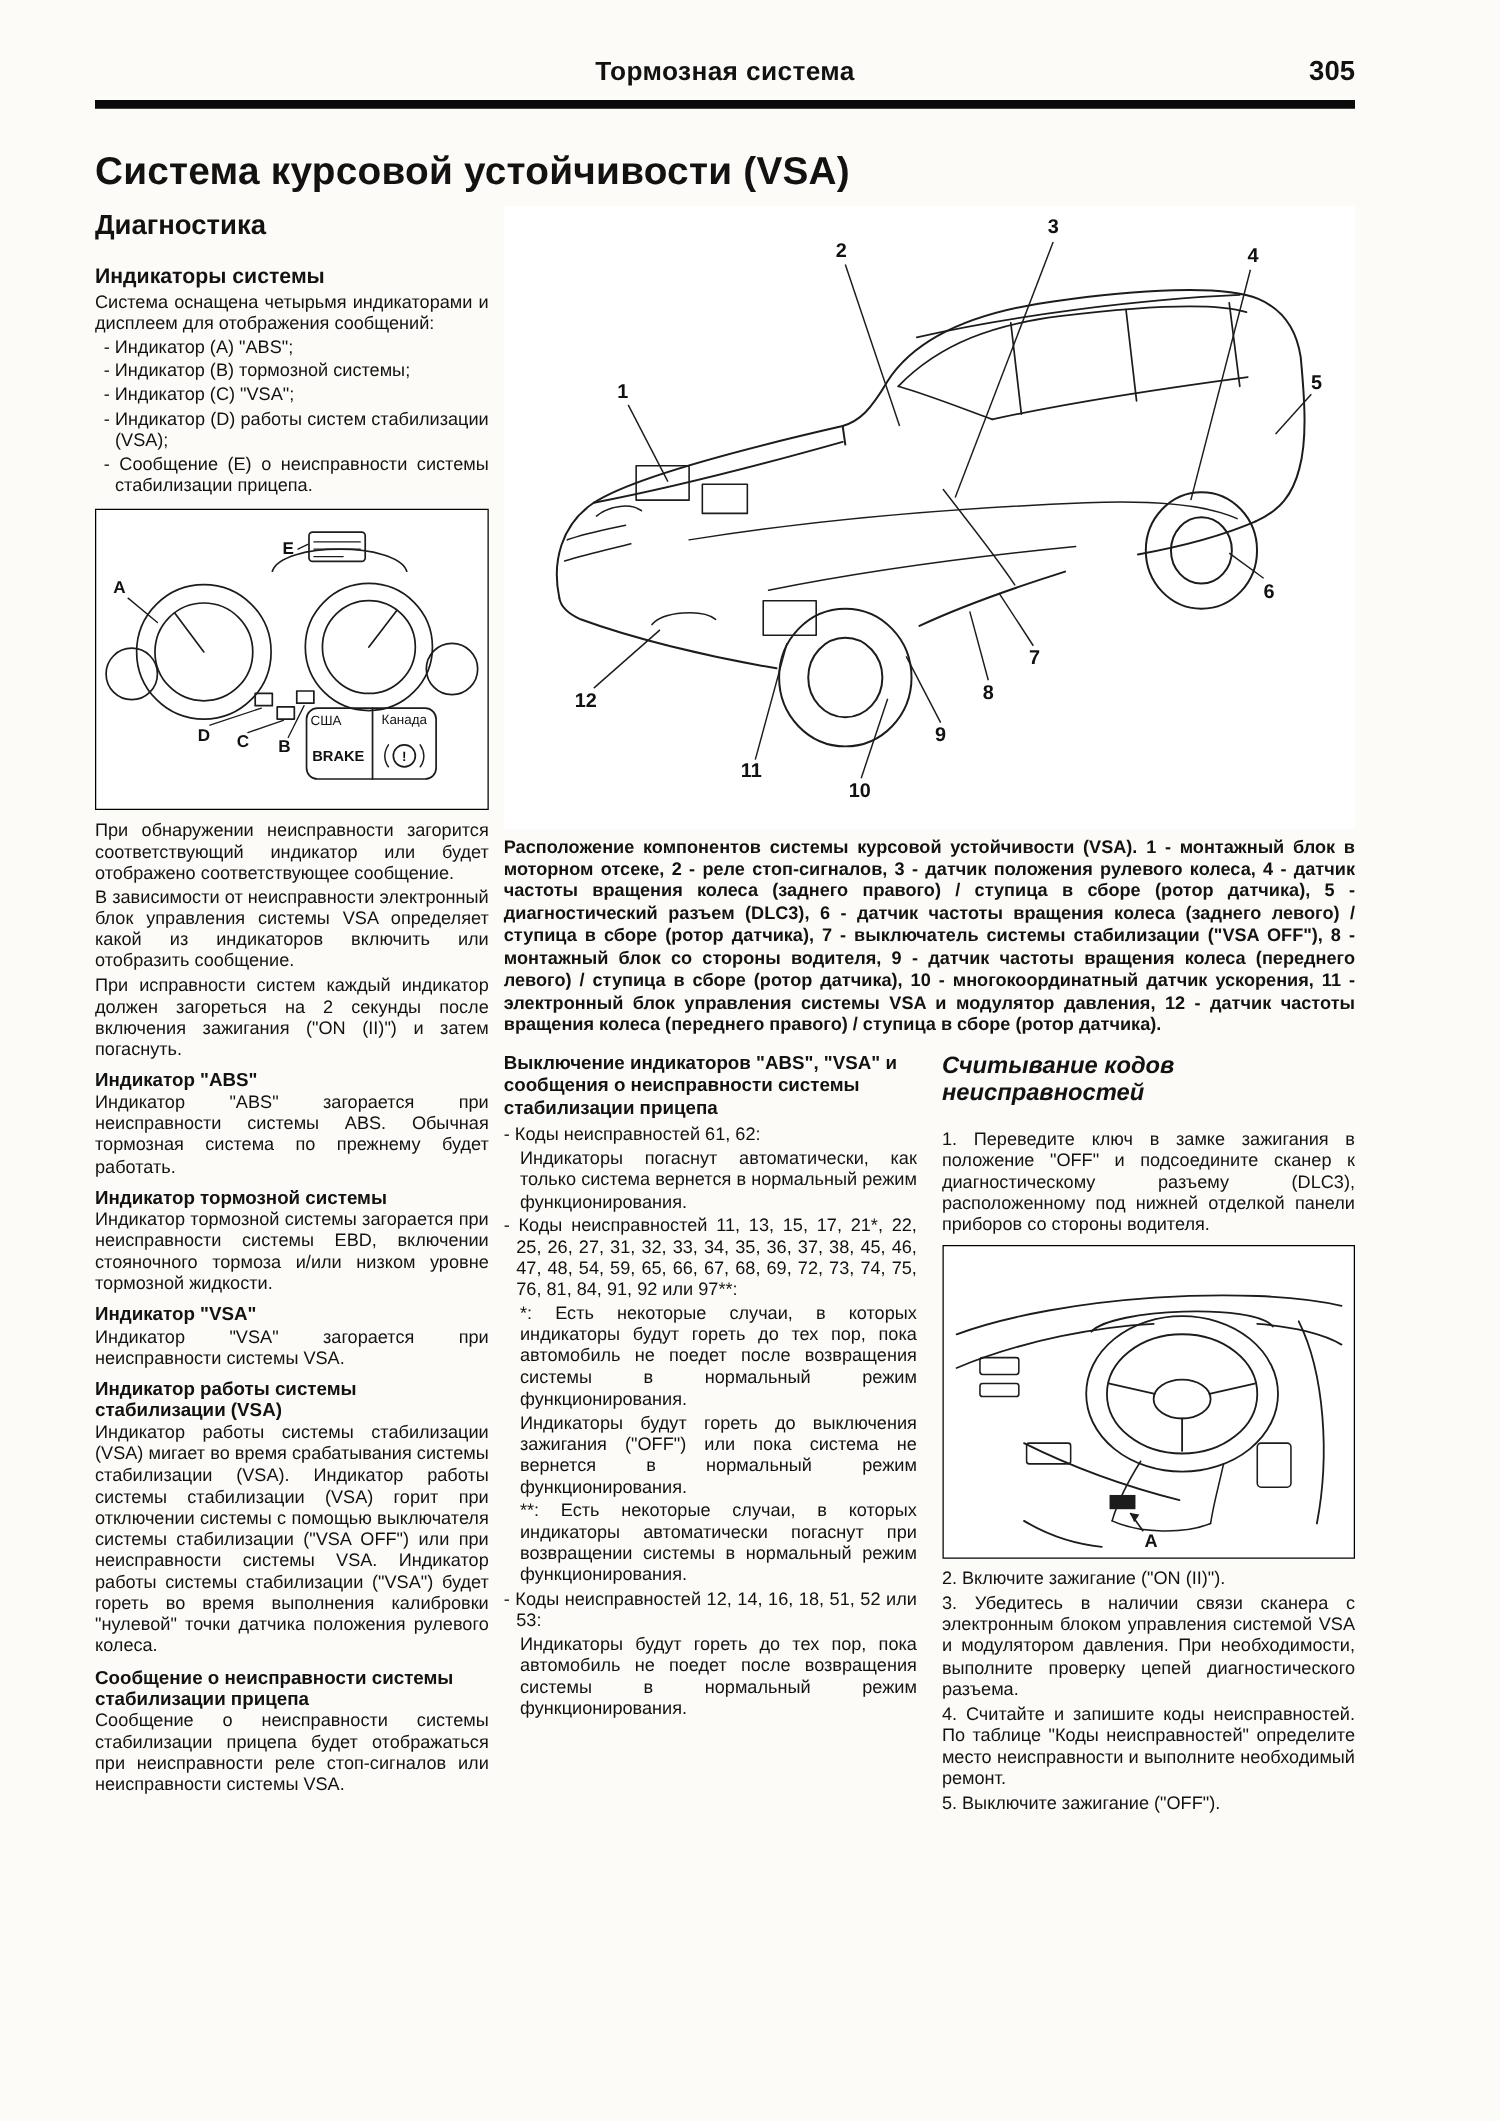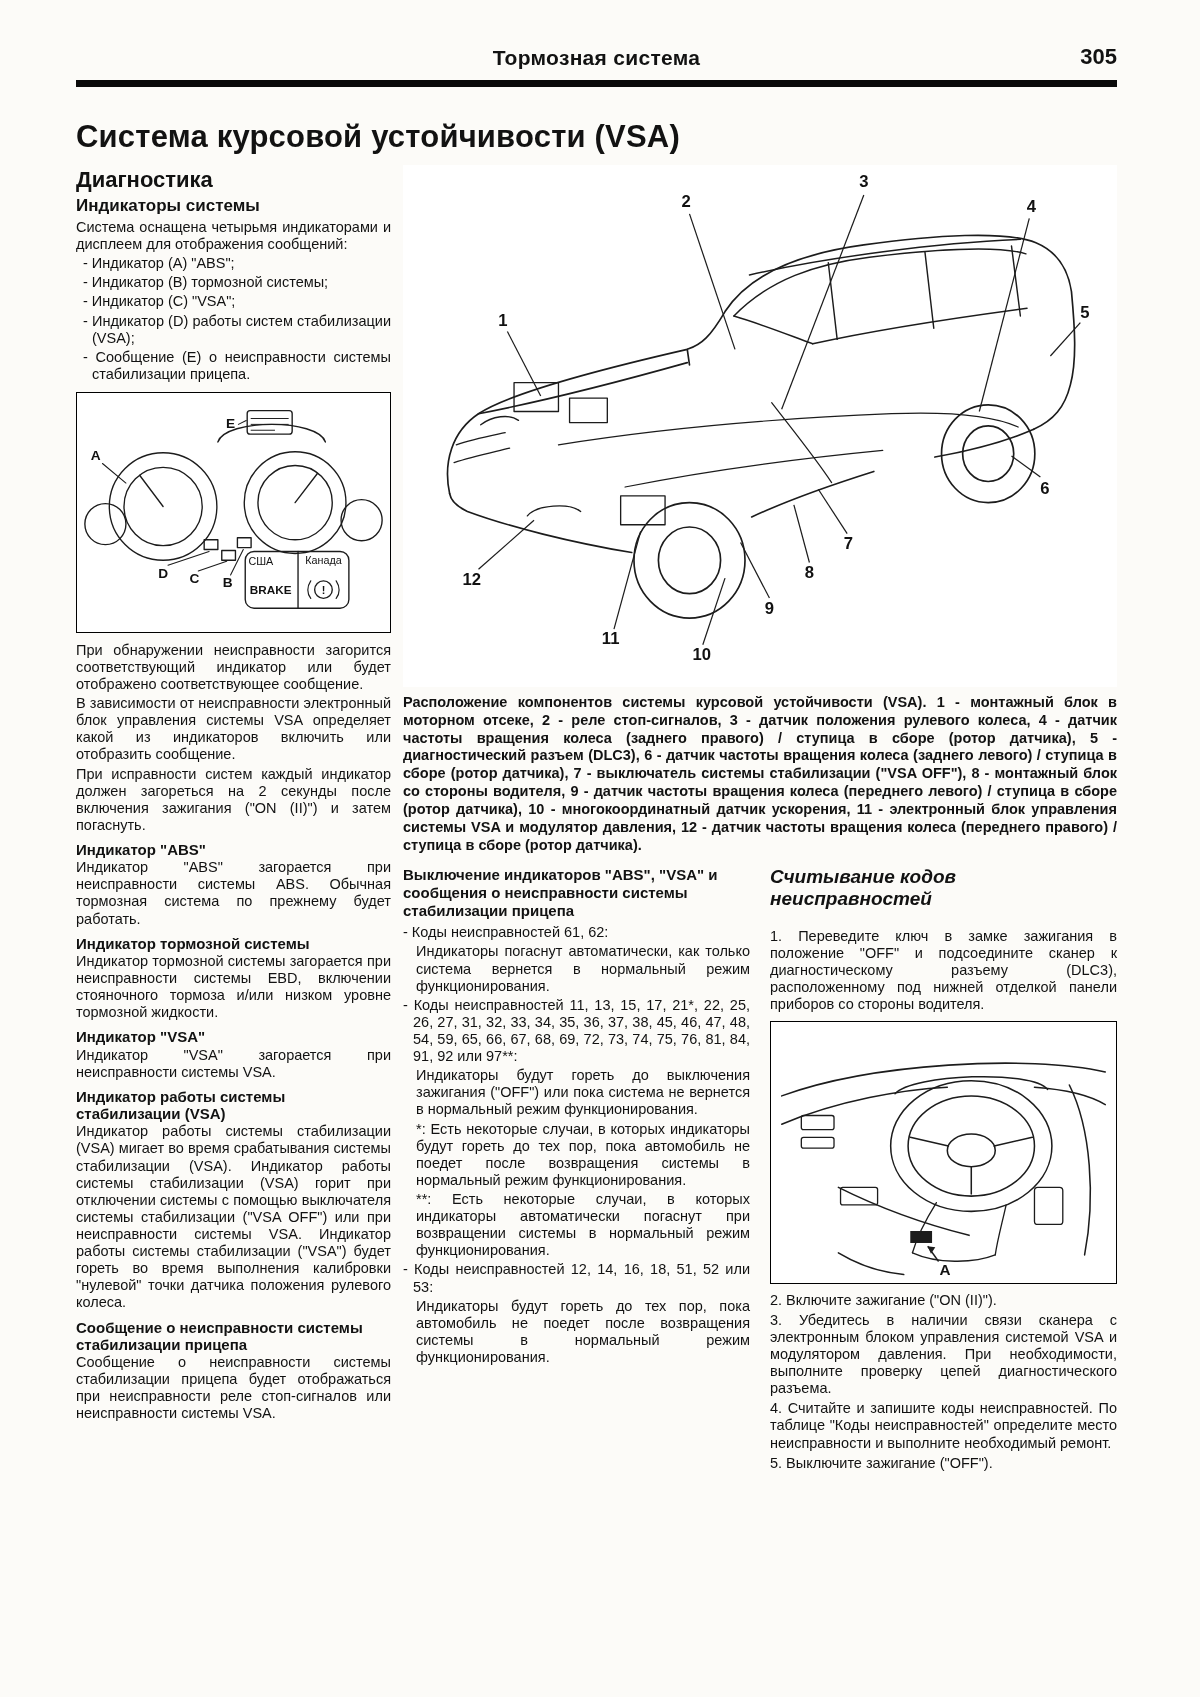--- a/index.html
+++ b/index.html
@@ -1,37 +1,37 @@
 <!DOCTYPE html>
 <html lang="ru"><head>
 <meta charset="utf-8">
 <style>
   * { margin:0; padding:0; box-sizing:border-box; }
   html,body { background:#9a9a9a; }
   .page {
     width:1200px; height:1697px;
     background:#fcfbf8; color:#121212;
     font-family:"Liberation Sans", sans-serif;
-    padding:46px 83px 36px 76px;
+    padding:46px 116px 36px 76px;
     position:relative; overflow:hidden;
     margin:0 auto;
   }
   
   .header-row { position:relative; height:30px; }
   .header-title { position:absolute; left:0; right:0; text-align:center; font-weight:bold; font-size:21px; letter-spacing:.3px; }
   .page-num { position:absolute; right:0; top:-2px; font-weight:bold; font-size:22px; }
   .header-rule { height:7px; background:#0a0a0a; margin-top:4px; }
   .page-title { font-size:31px; font-weight:bold; margin:32px 0 10px; letter-spacing:.2px; }
 
   .content { display:flex; gap:12px; align-items:flex-start; }
   .col-left { width:315px; flex:none; }
   .right-region { flex:1; min-width:0; }
 
   .body { font-size:14.5px; line-height:1.18; text-align:justify; margin-bottom:2px; hyphens:auto; }
-  .col-left h2 { font-size:22px; margin:2px 0 3px; }
+  .col-left h2 { font-size:22px; margin:2px 0 18px; }
   .col-left h3 { font-size:17px; margin:0 0 3px; }
   .sec-title { font-size:15px; font-weight:bold; margin:7px 0 1px; line-height:1.15; }
   .bullet { padding-left:14px; text-indent:-9px; margin-left:2px; }
 
   figure { background:#fff; }
   .cluster-fig { border:1.5px solid #000; margin:9px 0 9px; padding:4px 2px; }
   .cluster-fig svg, .car-fig svg, .wheel-fig svg { display:block; width:100%; height:auto; }
   .car-fig { margin:0 0 4px; }
   .caption { font-weight:bold; font-size:14.5px; line-height:1.23; text-align:justify; margin:7px 0 12px; }
 
@@ -220,22 +220,22 @@
 
       <p class="caption">Расположение компонентов системы курсовой устойчивости (VSA). 1 - монтажный блок в моторном отсеке, 2 - реле стоп-сигналов, 3 - датчик положения рулевого колеса, 4 - датчик частоты вращения колеса (заднего правого) / ступица в сборе (ротор датчика), 5 - диагностический разъем (DLC3), 6 - датчик частоты вращения колеса (заднего левого) / ступица в сборе (ротор датчика), 7 - выключатель системы стабилизации ("VSA OFF"), 8 - монтажный блок со стороны водителя, 9 - датчик частоты вращения колеса (переднего левого) / ступица в сборе (ротор датчика), 10 - многокоординатный датчик ускорения, 11 - электронный блок управления системы VSA и модулятор давления, 12 - датчик частоты вращения колеса (переднего правого) / ступица в сборе (ротор датчика).</p>
 
       <div class="two-cols">
 
         <div class="col">
           <h4 class="mid-heading">Выключение индикаторов "ABS", "VSA" и сообщения о неисправности системы стабилизации прицепа</h4>
           <p class="body code-head">- Коды неисправностей 61, 62:</p>
           <p class="body code-body">Индикаторы погаснут автоматически, как только система вернется в нормальный режим функционирования.</p>
           <p class="body code-head">- Коды неисправностей 11, 13, 15, 17, 21*, 22, 25, 26, 27, 31, 32, 33, 34, 35, 36, 37, 38, 45, 46, 47, 48, 54, 59, 65, 66, 67, 68, 69, 72, 73, 74, 75, 76, 81, 84, 91, 92 или 97**:</p>
+          <p class="body code-note">*: Есть некоторые случаи, в которых индикаторы будут гореть до тех пор, пока автомобиль не поедет после возвращения системы в нормальный режим функционирования.</p>
           <p class="body code-body">Индикаторы будут гореть до выключения зажигания ("OFF") или пока система не вернется в нормальный режим функционирования.</p>
-          <p class="body code-note">*: Есть некоторые случаи, в которых индикаторы будут гореть до тех пор, пока автомобиль не поедет после возвращения системы в нормальный режим функционирования.</p>
           <p class="body code-note">**: Есть некоторые случаи, в которых индикаторы автоматически погаснут при возвращении системы в нормальный режим функционирования.</p>
           <p class="body code-head">- Коды неисправностей 12, 14, 16, 18, 51, 52 или 53:</p>
           <p class="body code-body">Индикаторы будут гореть до тех пор, пока автомобиль не поедет после возвращения системы в нормальный режим функционирования.</p>
         </div>
 
         <div class="col">
           <h3 class="right-heading">Считывание кодов неисправностей</h3>
           <p class="body step">1. Переведите ключ в замке зажигания в положение "OFF" и подсоедините сканер к диагностическому разъему (DLC3), расположенному под нижней отделкой панели приборов со стороны водителя.</p>
 
           <figure class="wheel-fig">

